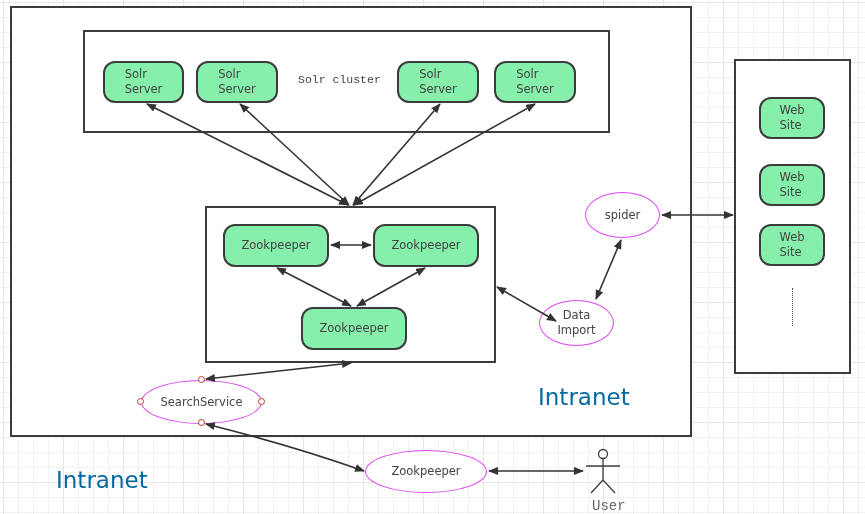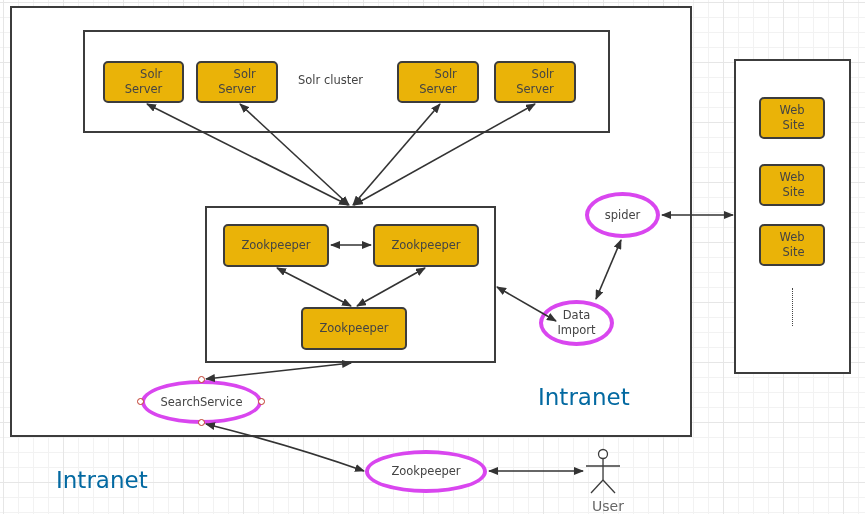--- a/index.html
+++ b/index.html
@@ -11,30 +11,30 @@
       linear-gradient(to bottom, #e6e6e6 1px, transparent 1px),
       linear-gradient(to right, #f2f2f2 1px, transparent 1px),
       linear-gradient(to bottom, #f2f2f2 1px, transparent 1px);
     background-size: 60px 60px, 60px 60px, 15px 15px, 15px 15px;
     background-position: 3px 2px, 3px 2px, 3px 2px, 3px 2px;
     font-family: "DejaVu Sans", sans-serif;
   }
   .abs { position:absolute; box-sizing:border-box; }
   .frame { border:2px solid #3c3c3c; background:#fff; }
   .node {
-    border:2px solid #3c3c3c; border-radius:5px; background:#eab308;
-    display:flex; align-items:center; justify-content:center; text-align:right;
+    border:2px solid #3c3c3c; border-radius:12px; background:#86efac;
+    display:flex; align-items:center; justify-content:center; text-align:left;
     font-size:11.5px; color:#444; line-height:15px; white-space:pre-line;
   }
   .ellipse {
-    border:4px solid #d946ef; border-radius:50%; background:#fff;
+    border:1px solid #d946ef; border-radius:50%; background:#fff;
     display:flex; align-items:center; justify-content:center; text-align:center;
     font-size:11.5px; color:#444; line-height:15px; white-space:pre-line;
   }
-  .label { font-size:11.5px; color:#444; }
+  .label { font-size:11.5px; color:#444;font-family:Liberation Mono, monospace; }
   .zone-label { color:#0369a1; font-size:23px; }
   .handle {
     position:absolute; width:7px; height:7px; border-radius:50%;
     border:1.3px solid #c0392b; background:#fff; box-sizing:border-box;
   }
   svg.arrows { position:absolute; left:0; top:0; width:865px; height:514px; pointer-events:none; }
 </style>
 </head>
 <body>
 

